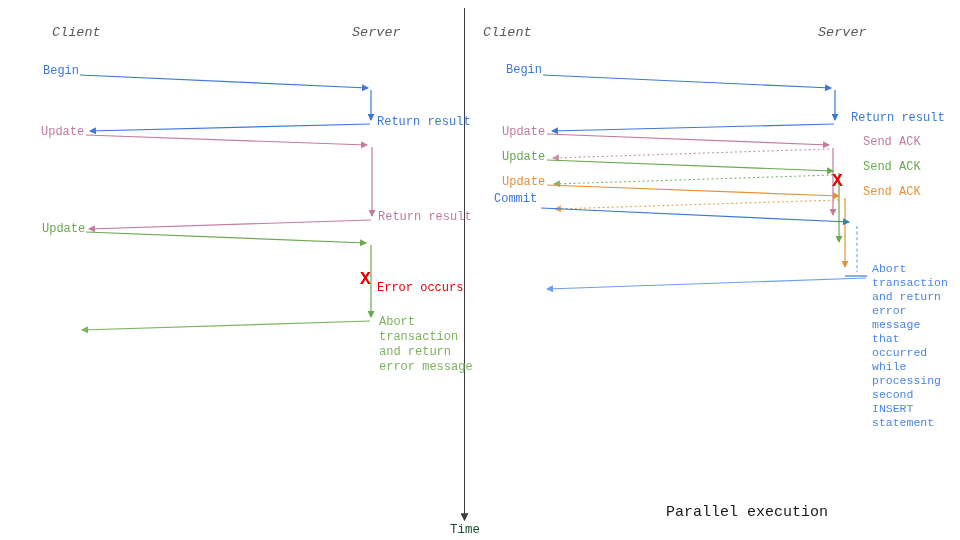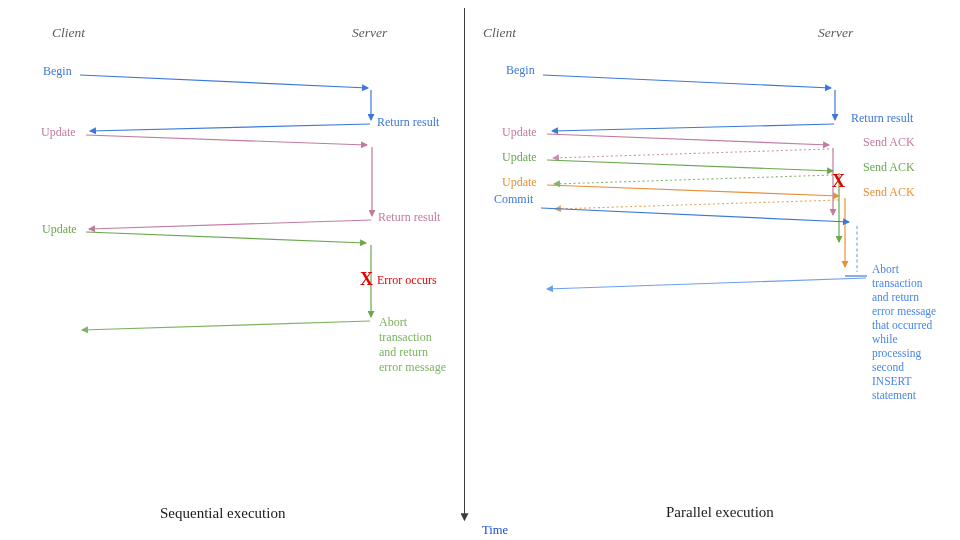--- a/index.html
+++ b/index.html
@@ -1,36 +1,36 @@
 <!DOCTYPE html>
 <html><head>
 <meta charset="utf-8">
 <style>
   html,body{margin:0;padding:0;background:#ffffff;}
   .canvas{
     position:relative;
     width:960px;height:540px;
     background:#ffffff;
-    font-family:Liberation Serif, serif;
+    font-family:Liberation Mono, monospace;
     overflow:hidden;
   }
   svg.wires{position:absolute;left:0;top:0;width:960px;height:540px;}
   .lbl{position:absolute;font-size:12px;white-space:nowrap;line-height:13px;}
   .hdr{position:absolute;font-style:italic;font-size:13.5px;color:#5b5b5b;white-space:nowrap;}
   .title{position:absolute;font-size:15px;color:#1a1a1a;white-space:nowrap;}
   .xmark{position:absolute;font-weight:bold;font-size:18px;color:#e60000;line-height:18px;}
   .multiline{white-space:pre-line;}
   .c-blue{color:#3c78d8;text-align:right;}
   .c-pink{color:#c27ba0;}
   .c-green{color:#6aa84f;}
   .c-orange{color:#e69138;}
   .c-red{color:#e60000;}
   .c-lgreen{color:#7bb35f;}
   .c-ablue{color:#4a86e8;}
-  .c-dark{color:#1d4ed8;margin-left:32px;}
+  .c-dark{color:#14532d;}
   .abort-left{line-height:15px;font-size:12px;}
   .abort-right{line-height:14px;font-size:11.5px;}
 </style>
 </head>
 <body>
 
 <div class="canvas">
 
   <svg class="wires" viewBox="0 0 960 540" xmlns="http://www.w3.org/2000/svg">
     <defs>
@@ -97,21 +97,21 @@
   <div class="hdr" style="left:352px;top:25px;">Server</div>
   <div class="hdr" style="left:483px;top:25px;">Client</div>
   <div class="hdr" style="left:818px;top:25px;">Server</div>
 
   <div class="lbl c-blue" style="left:43px;top:65px;">Begin</div>
   <div class="lbl c-blue" style="left:377px;top:116px;">Return result</div>
   <div class="lbl c-pink" style="left:41px;top:126px;">Update</div>
   <div class="lbl c-pink" style="left:378px;top:211px;">Return result</div>
   <div class="lbl c-green" style="left:42px;top:223px;">Update</div>
   <div class="xmark" style="left:360px;top:270px;">X</div>
-  <div class="lbl c-red" style="left:377px;top:274px;">Error occurs</div>
+  <div class="lbl c-red" style="left:377px;top:282px;">Error occurs</div>
   <div class="lbl c-lgreen multiline abort-left" style="left:379px;top:315px;">Abort
 transaction
 and return
 error message</div>
 
   <div class="lbl c-blue" style="left:506px;top:64px;">Begin</div>
   <div class="lbl c-blue" style="left:851px;top:112px;">Return result</div>
   <div class="lbl c-pink" style="left:502px;top:126px;">Update</div>
   <div class="lbl c-pink" style="left:863px;top:136px;">Send ACK</div>
   <div class="lbl c-green" style="left:502px;top:151px;">Update</div>
@@ -124,17 +124,16 @@
 transaction
 and return
 error message
 that occurred
 while
 processing
 second
 INSERT
 statement</div>
 
-  <div class="title" style="left:160px;top:505px;">Sequential execution</div>
   <div class="title" style="left:666px;top:504px;">Parallel execution</div>
   <div class="lbl c-dark" style="left:450px;top:524px;font-size:12.5px;">Time</div>
 
 </div>
 
 </body></html>

